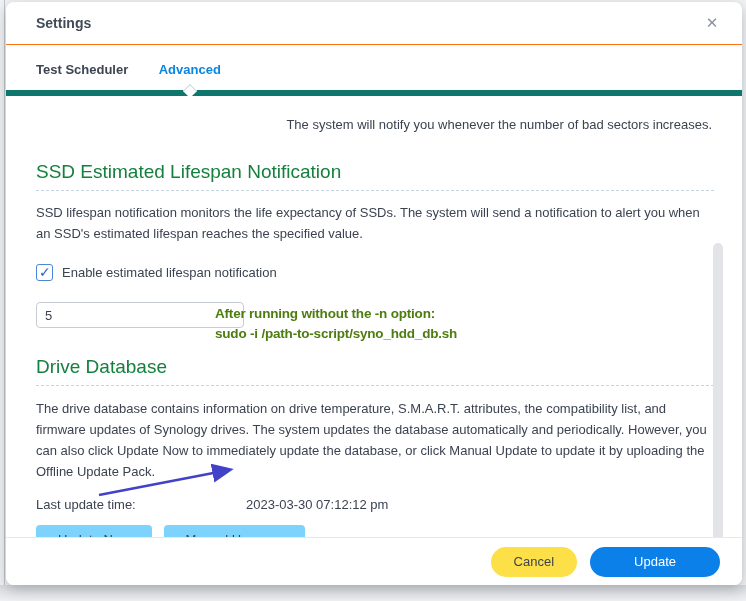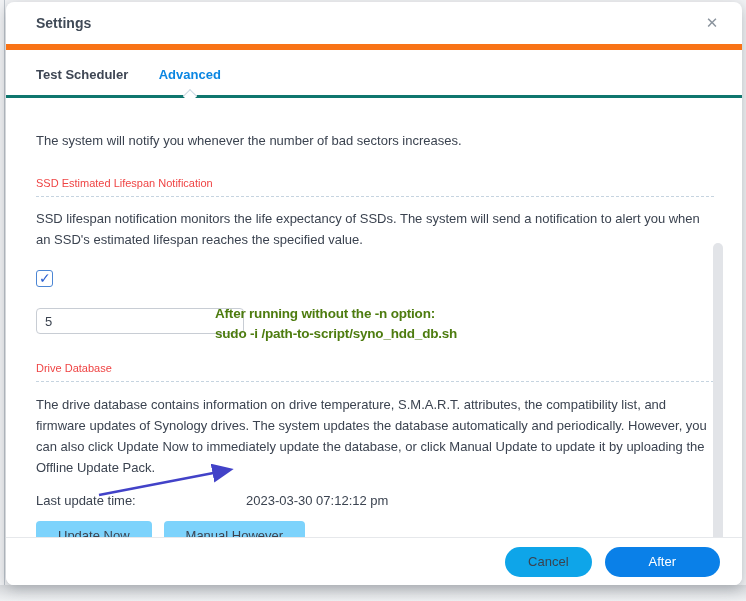--- a/index.html
+++ b/index.html
@@ -14,41 +14,41 @@
     background:linear-gradient(#d9dbde,#eef0f2);}
 
   .dialog{
     position:absolute;left:6px;top:2px;width:736px;height:583px;
     background:#ffffff;border-radius:8px;
     box-shadow:0 4px 14px rgba(40,50,60,.30);
     overflow:hidden;
   }
 
   
-  .titlebar{position:relative;height:42px;border-bottom:6px solid #f97316;}
+  .titlebar{position:relative;height:42px;border-bottom:1px solid #f97316;}
   .title{position:absolute;left:30px;top:0;line-height:42px;
     font-size:14px;font-weight:bold;color:#404a57;}
   .close-btn{position:absolute;right:20px;top:11px;width:20px;height:20px;
     font-size:15px;line-height:20px;text-align:center;color:#8b949e;cursor:pointer;
     font-weight:bold;}
 
   
-  .tabbar{position:relative;padding:15px 30px 12px;border-bottom:3px solid #0f766e;}
+  .tabbar{position:relative;padding:15px 30px 12px;border-bottom:6px solid #0f766e;}
   .tab{display:inline-block;margin-right:26px;font-size:13px;font-weight:bold;
     color:#3d4553;cursor:pointer;}
   .tab.active{color:#0a86e2;}
   .tab-caret{position:absolute;bottom:-6px;left:179px;width:9px;height:9px;
     background:#fff;border-left:1px solid #ccd9e3;border-top:1px solid #ccd9e3;
     transform:rotate(45deg);}
 
   
   .content{position:relative;padding:0 30px;color:#3b4350;font-size:13px;}
   .para{line-height:21px;margin:0;}
-  .intro{margin-top:32px;}
-  .section-heading{font-size:11px;color:#ef4444;margin:26px 0 0;font-weight:normal;}
+  .intro{margin-top:18px;text-align:right;}
+  .section-heading{font-size:19px;color:#15803d;margin:26px 0 0;font-weight:normal;}
   .dashed{border:none;border-top:1px dashed #c6d4e0;margin:7px -2px 0 0;}
   .section-desc{margin-top:11px;max-width:692px;}
 
   .checkbox-row{display:flex;align-items:center;margin-top:20px;}
   .checkbox{width:15px;height:15px;border:1px solid #4c86d4;border-radius:3px;
     background:#fff;position:relative;cursor:pointer;flex:0 0 auto;}
   .checkbox .mark{position:absolute;left:2px;top:-1px;color:#2b5fd0;
     font-size:14px;font-weight:bold;}
   .checkbox-label{margin-left:9px;}
 
@@ -78,21 +78,21 @@
   .scroll-thumb{position:absolute;right:19px;top:241px;width:10px;height:302px;
     background:#e2e4e8;border-radius:5px;cursor:pointer;}
 
   
   .footer{position:absolute;left:0;bottom:0;width:100%;height:48px;
     border-top:1px solid #e6e8eb;background:#fff;
     display:flex;align-items:center;justify-content:flex-end;
     padding-right:22px;box-sizing:border-box;}
   .pill-btn{height:30px;border:none;border-radius:15px;font-size:13px;cursor:pointer;
     font-family:"Liberation Sans","DejaVu Sans",sans-serif;}
-  .cancel-btn{background:#0ea5e9;color:#3b4350;padding:0 23px;margin-right:13px;}
+  .cancel-btn{background:#fde047;color:#3b4350;padding:0 23px;margin-right:13px;}
   .apply-btn{background:#0a80e8;color:#ffffff;padding:0 44px;}
 </style>
 </head>
 <body>
 
 <div class="backdrop-line"></div>
 <div class="backdrop-fade"></div>
 
 <div class="dialog">
 
@@ -111,20 +111,21 @@
     <p class="para intro">The system will notify you whenever the number of bad sectors increases.</p>
 
     <h3 class="section-heading">SSD Estimated Lifespan Notification</h3>
     <hr class="dashed">
     <p class="para section-desc">SSD lifespan notification monitors the life expectancy of SSDs. The system will send a notification to alert you when an SSD's estimated lifespan reaches the specified value.</p>
 
     <div class="checkbox-row">
       <span class="checkbox">
         <span class="mark">✓</span>
       </span>
+      <span class="checkbox-label">Enable estimated lifespan notification</span>
     </div>
 
     <div class="field-row">
       <input class="text-input" type="text" value="5" style="">
     </div>
 
     <h3 class="section-heading drive-heading">Drive Database</h3>
     <hr class="dashed">
     <p class="para drive-desc">The drive database contains information on drive temperature, S.M.A.R.T. attributes, the compatibility list, and firmware updates of Synology drives. The system updates the database automatically and periodically. However, you can also click Update Now to immediately update the database, or click Manual Update to update it by uploading the Offline Update Pack.</p>
 
@@ -149,16 +150,16 @@
         <polygon points="0,0 9,4 0,8" fill="#4242c8"></polygon>
       </marker>
     </defs>
     <line x1="8" y1="37" x2="138" y2="12" stroke="#4242c8" stroke-width="2.4" marker-end="url(#ah)"></line>
   </svg>
 
   <div class="scroll-thumb"></div>
 
   <div class="footer">
     <button class="pill-btn cancel-btn">Cancel</button>
-    <button class="pill-btn apply-btn">After</button>
+    <button class="pill-btn apply-btn">Update</button>
   </div>
 
 </div>
 
 </body></html>

